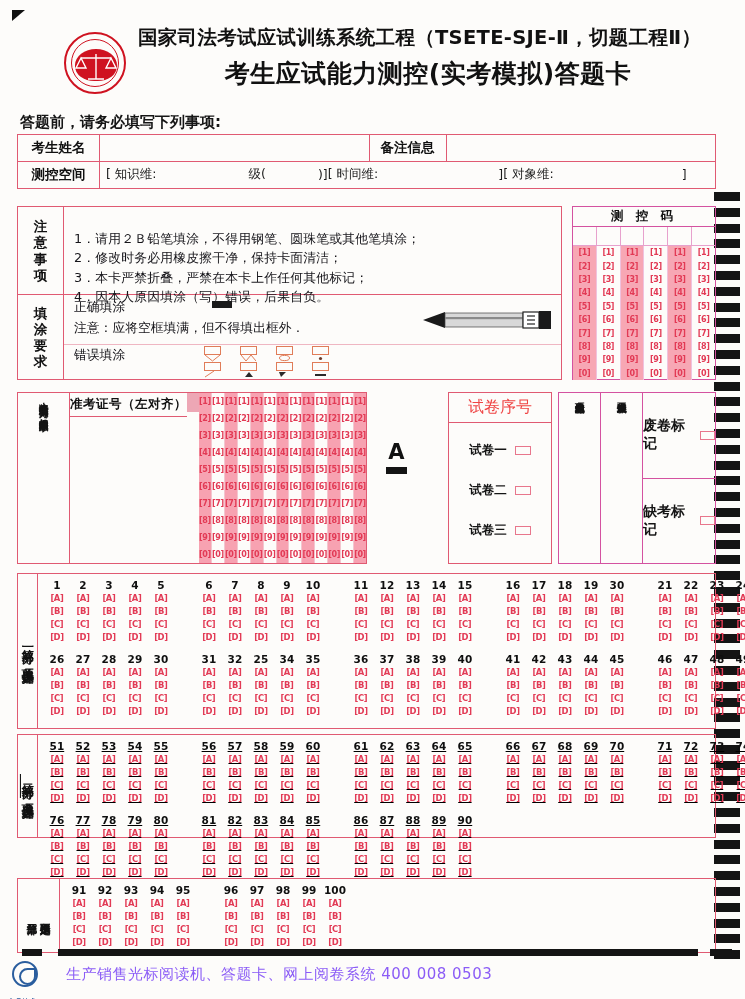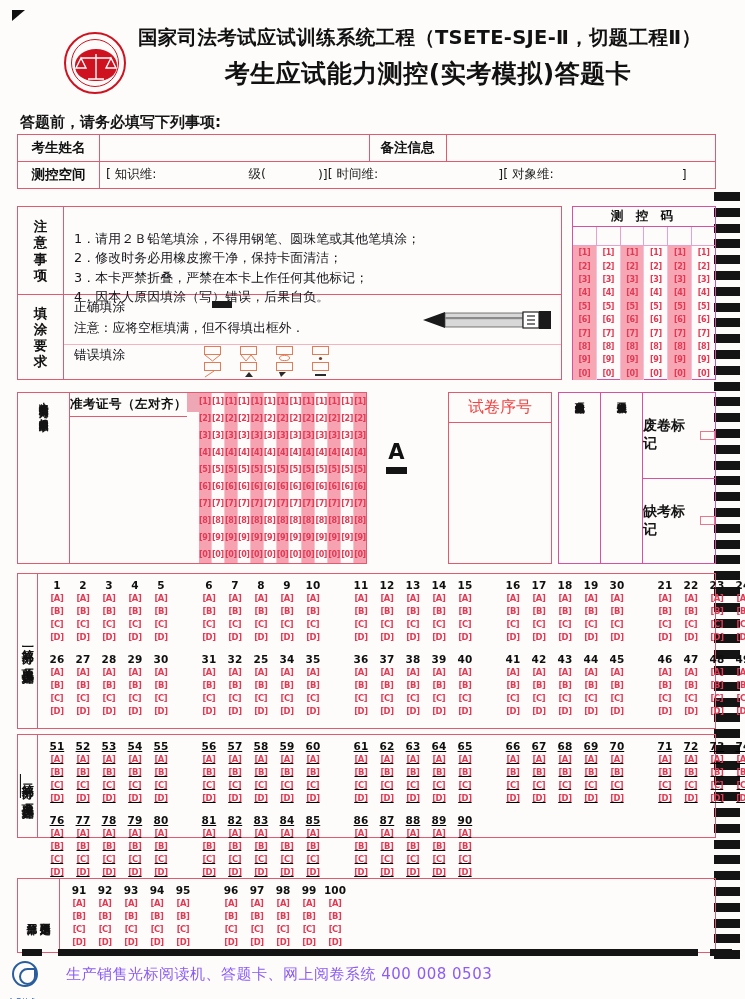--- a/index.html
+++ b/index.html
@@ -720,20 +720,34 @@
     </div>
   </div>
 
   <div class="amark">
     <div class="a">A</div>
     <div class="bar"></div>
   </div>
 
   <div class="serial-box">
     <div class="serial-title">试卷序号</div>
+    <div class="serial-list" id="serial-list">
+        <div class="serial-item">
+          <span>试卷一</span>
+          <span class="s-bubble"></span>
+        </div>
+        <div class="serial-item">
+          <span>试卷二</span>
+          <span class="s-bubble"></span>
+        </div>
+        <div class="serial-item">
+          <span>试卷三</span>
+          <span class="s-bubble"></span>
+        </div>
+      </div>
   </div>
 
   <div class="proc-box">
     <div class="proc-vcol">
       <div class="proc-v">此项由监考人员填涂</div>
     </div>
     <div class="proc-vcol">
       <div class="proc-v">应试人员不得填涂</div>
     </div>
     <div class="proc-right" id="proc-right">

